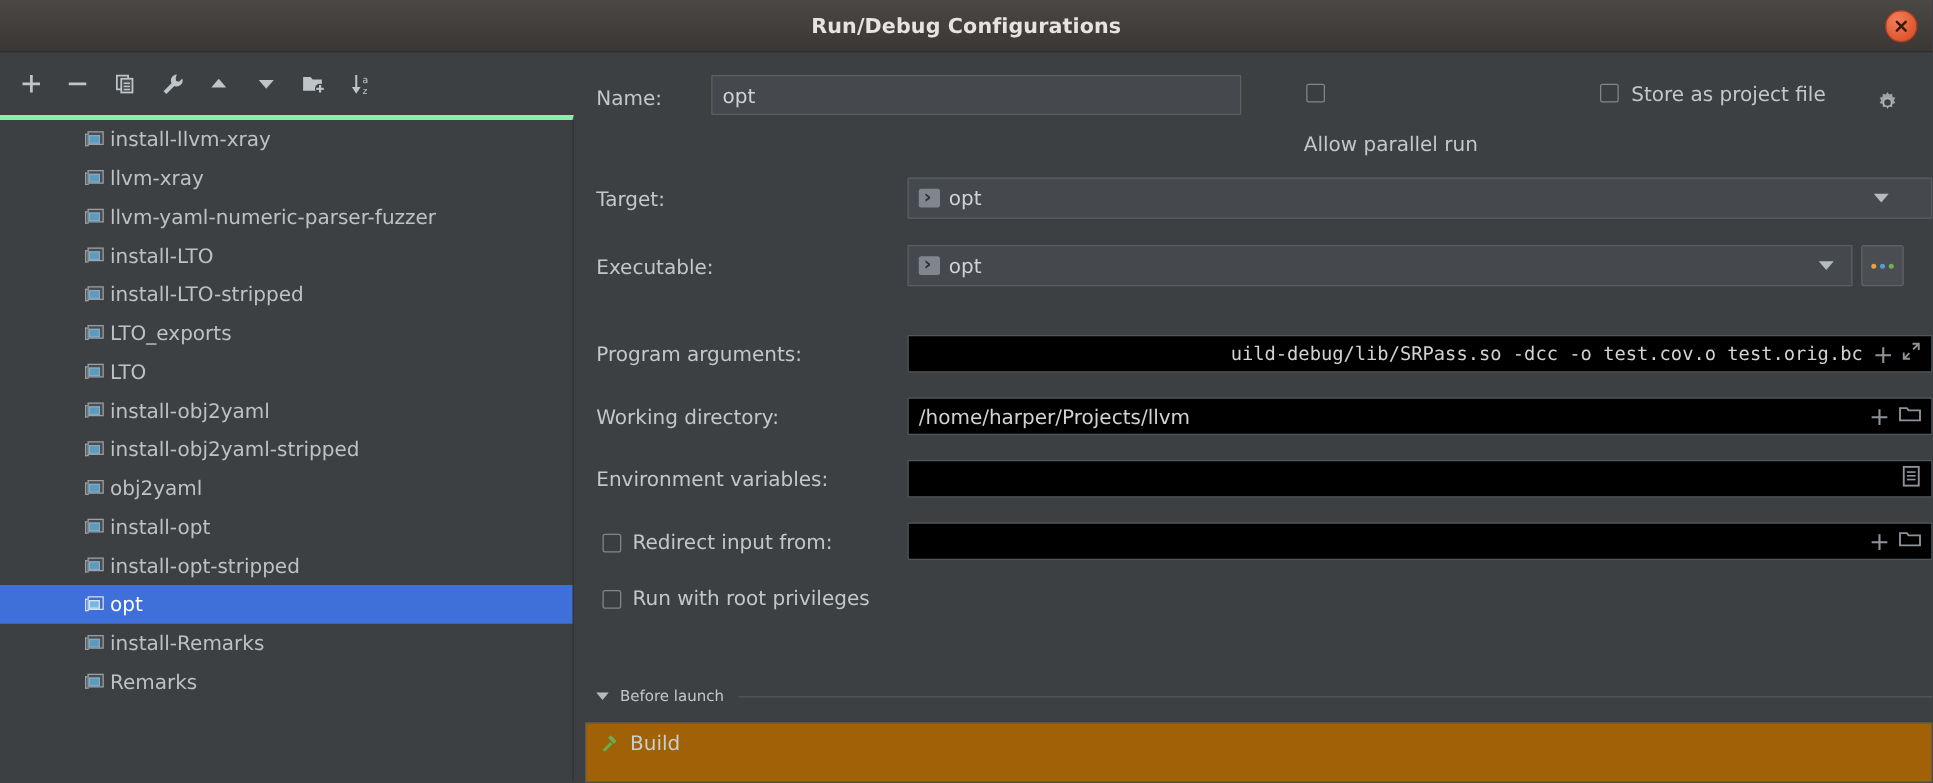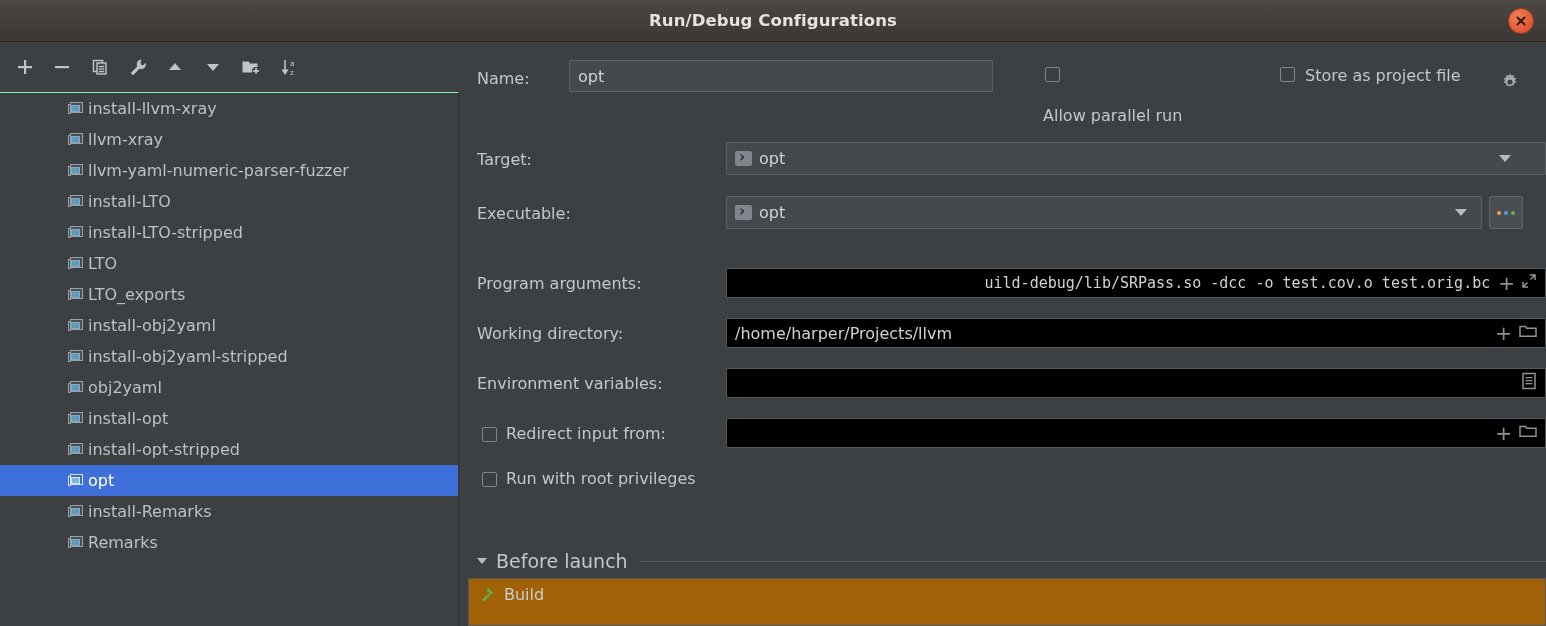--- a/index.html
+++ b/index.html
@@ -45,21 +45,21 @@
   .tb-btn {
     position: absolute; top: 10px; width: 30px; height: 30px;
     cursor: pointer; display: flex; align-items: center; justify-content: center;
   }
   .tb-btn svg { display: block; }
 
   
   .sidebar {
     position: absolute; left: 0; top: 92px; width: 459px; height: 534px;
     background: #3c4043;
-    border-top: 1px solid #86efac;
+    border-top: 4px solid #86efac;
     border-right: 1px solid #2f3234;
     overflow: hidden;
   }
   .side-list { position: absolute; left: 0; top: 0; width: 459px; }
   .side-item {
     height: 31px; display: flex; align-items: center;
     padding-left: 68px; cursor: pointer;
     color: #bdc1c4; font-size: 16px; white-space: nowrap;
   }
   .side-item.selected { background: #3f6fd8; color: #ffffff; }
@@ -131,21 +131,21 @@
   .dots-btn i { width: 4px; height: 4px; border-radius: 50%; display: block; }
   .icon-btn { position: absolute; cursor: pointer; }
 
   
   .section-hdr { position: absolute; display: flex; align-items: center; }
   .tri-down {
     width: 0; height: 0; border-left: 5px solid transparent;
     border-right: 5px solid transparent; border-top: 6px solid #b6bbbf;
     margin-right: 9px; cursor: pointer;
   }
-  .section-title { color: #c3c7ca; font-size: 19px; white-space: nowrap; }
+  .section-title { color: #c3c7ca; font-size: 12px; white-space: nowrap; }
   .section-rule { height: 1px; background: #55595d; flex: 1; margin-left: 12px; }
   .bl-list {
     position: absolute; background: #a16207; border: 1px solid #55595d;
   }
   .bl-row {
     height: 30px; display: flex; align-items: center; padding-left: 10px;
     color: #c9cdd0; font-size: 16px; cursor: pointer;
   }
 </style>
 </head>
@@ -253,29 +253,29 @@
             <span class="inner"></span>
           </span>
           <span>install-LTO-stripped</span>
         </div>
         <div class="side-item">
           <span class="cfg-icon">
             <span class="shadow"></span>
             <span class="outer"></span>
             <span class="inner"></span>
           </span>
+          <span>LTO_exports</span>
+        </div>
+        <div class="side-item">
+          <span class="cfg-icon">
+            <span class="shadow"></span>
+            <span class="outer"></span>
+            <span class="inner"></span>
+          </span>
           <span>LTO</span>
-        </div>
-        <div class="side-item">
-          <span class="cfg-icon">
-            <span class="shadow"></span>
-            <span class="outer"></span>
-            <span class="inner"></span>
-          </span>
-          <span>LTO_exports</span>
         </div>
         <div class="side-item">
           <span class="cfg-icon">
             <span class="shadow"></span>
             <span class="outer"></span>
             <span class="inner"></span>
           </span>
           <span>install-obj2yaml</span>
         </div>
         <div class="side-item">

